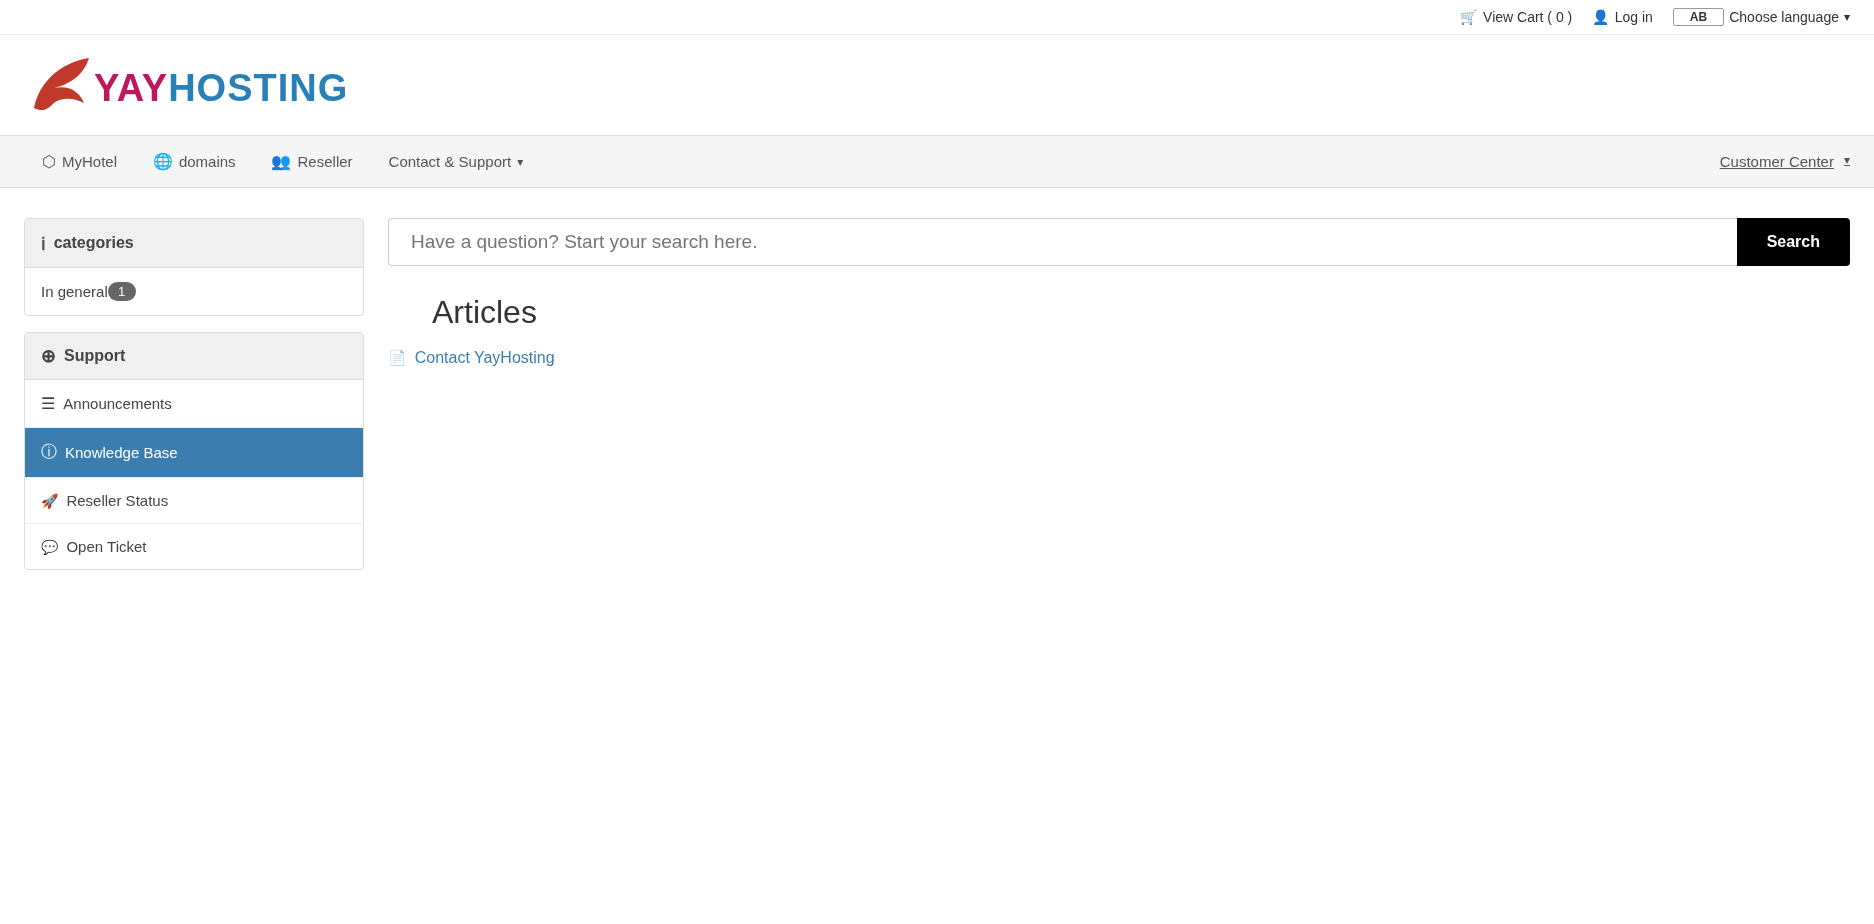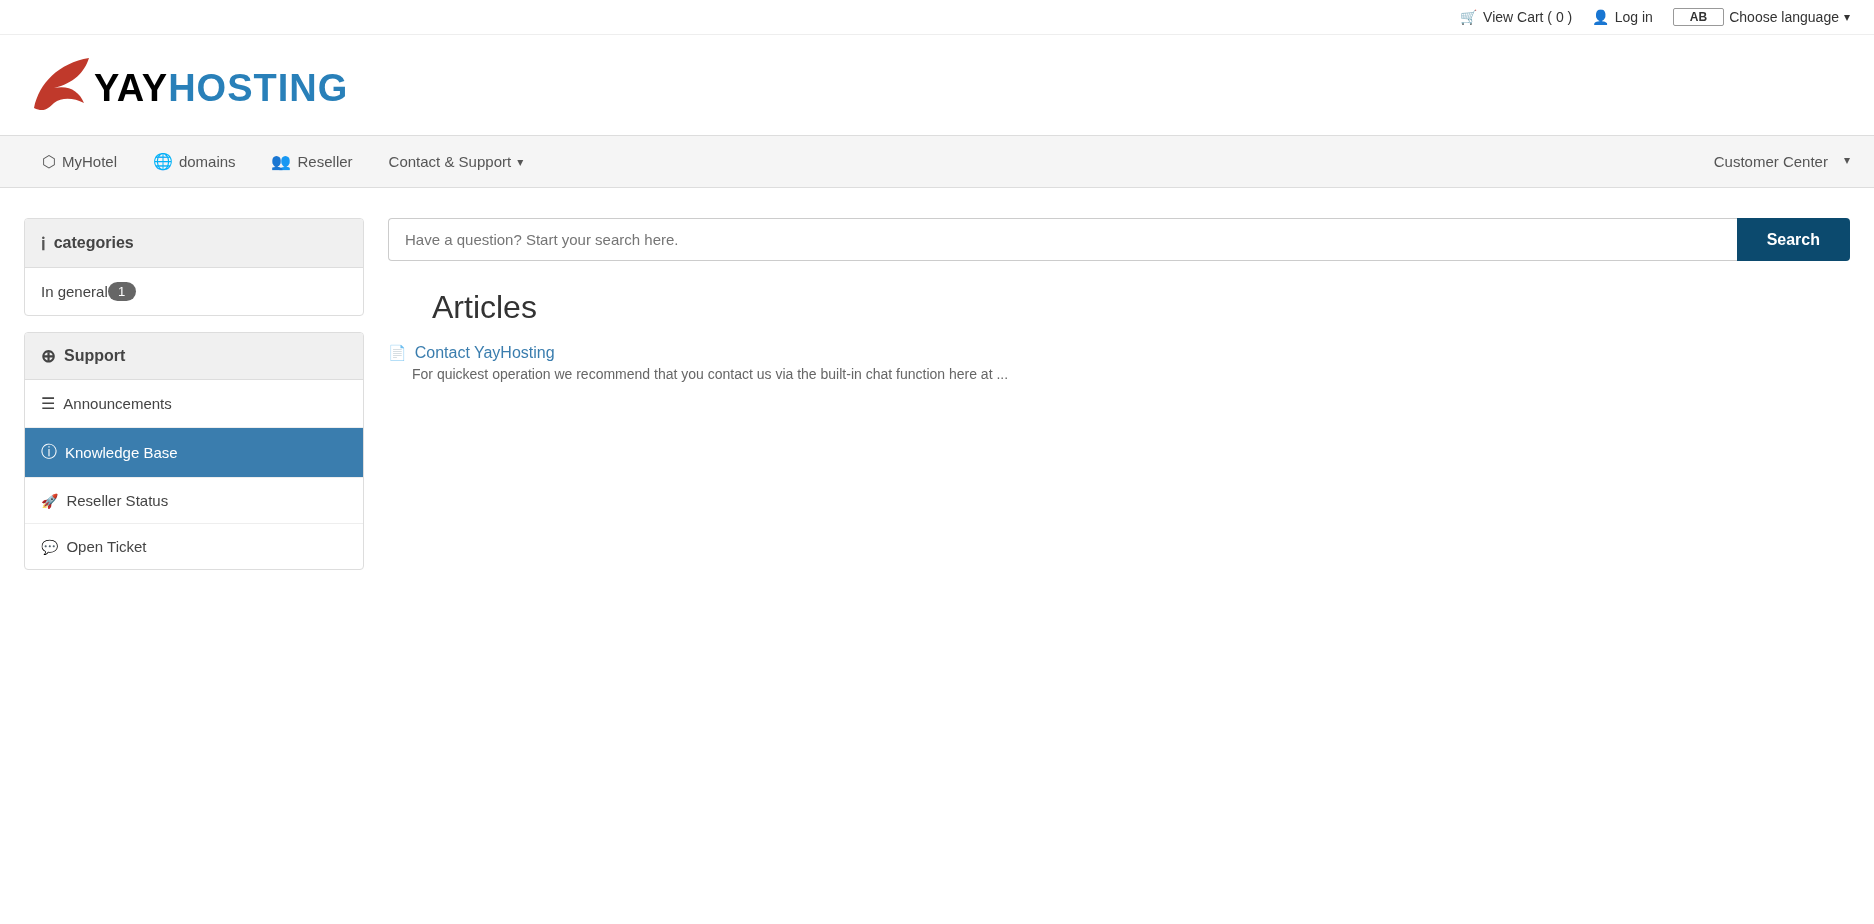--- a/index.html
+++ b/index.html
@@ -39,21 +39,21 @@
     .logo-bird {
       width: 70px;
       height: 70px;
     }
     .logo-text {
       font-size: 38px;
       font-weight: bold;
       letter-spacing: 1px;
       line-height: 1;
     }
-    .logo-yay { color: #000000; }
+    .logo-yay { color: #be185d; }
     .logo-hosting { color: #2980b9; margin-top: 40px; }
 
     
     .nav-bar {
       display: flex;
       align-items: center;
       padding: 0 24px;
       background: #f5f5f5;
       border-bottom: 1px solid #ddd;
       height: 52px;
@@ -73,25 +73,26 @@
       color: #555;
       text-decoration: none;
       font-size: 15px;
       cursor: pointer;
       border: none;
       background: none;
     }
     .nav-item .nav-icon { font-size: 16px; }
     .nav-right {
       display: flex;
-      gap: 16px;
+      gap: 10px;
       color: #555;
       font-size: 15px;
       cursor: pointer;
       margin-left: auto;
+      text-decoration: underline;
     }
     .chevron { font-size: 12px; }
 
     
     .main-content {
       display: flex;
       padding: 30px 24px;
       gap: 24px;
       max-width: 1874px;
     }
@@ -153,31 +154,31 @@
       flex: 1;
     }
 
     
     .search-bar {
       display: flex;
       margin-bottom: 28px;
     }
     .search-input {
       flex: 1;
-      padding: 12px 16px;
-      font-size: 15px;
+      padding: 12px 22px;
+      font-size: 19px;
       border: 1px solid #ccc;
       border-right: none;
       border-radius: 4px 0 0 4px;
       outline: none;
       color: #aaa;
     }
     .search-button {
       padding: 12px 30px;
-      background: #0c4a6e;
+      background: #000000;
       color: #fff;
       border: none;
       font-size: 16px;
       border-radius: 0 4px 4px 0;
       cursor: pointer;
       font-weight: bold;
     }
 
     
     .articles-title {
@@ -320,19 +321,18 @@
     </div>
 
     <div>
       <h2 class="articles-title">Articles</h2>
 
       <div class="article-item">
         <a class="article-link" href="#">
           <span style="font-size:15px;">📄</span>
           <span>Contact YayHosting</span>
         </a>
-        <p class="article-excerpt">For quickest operation we recommend that you contact us via the built-in chat function here at ...</p>
       </div>
     </div>
 
   </main>
 
 </div>
 
 </body></html>

